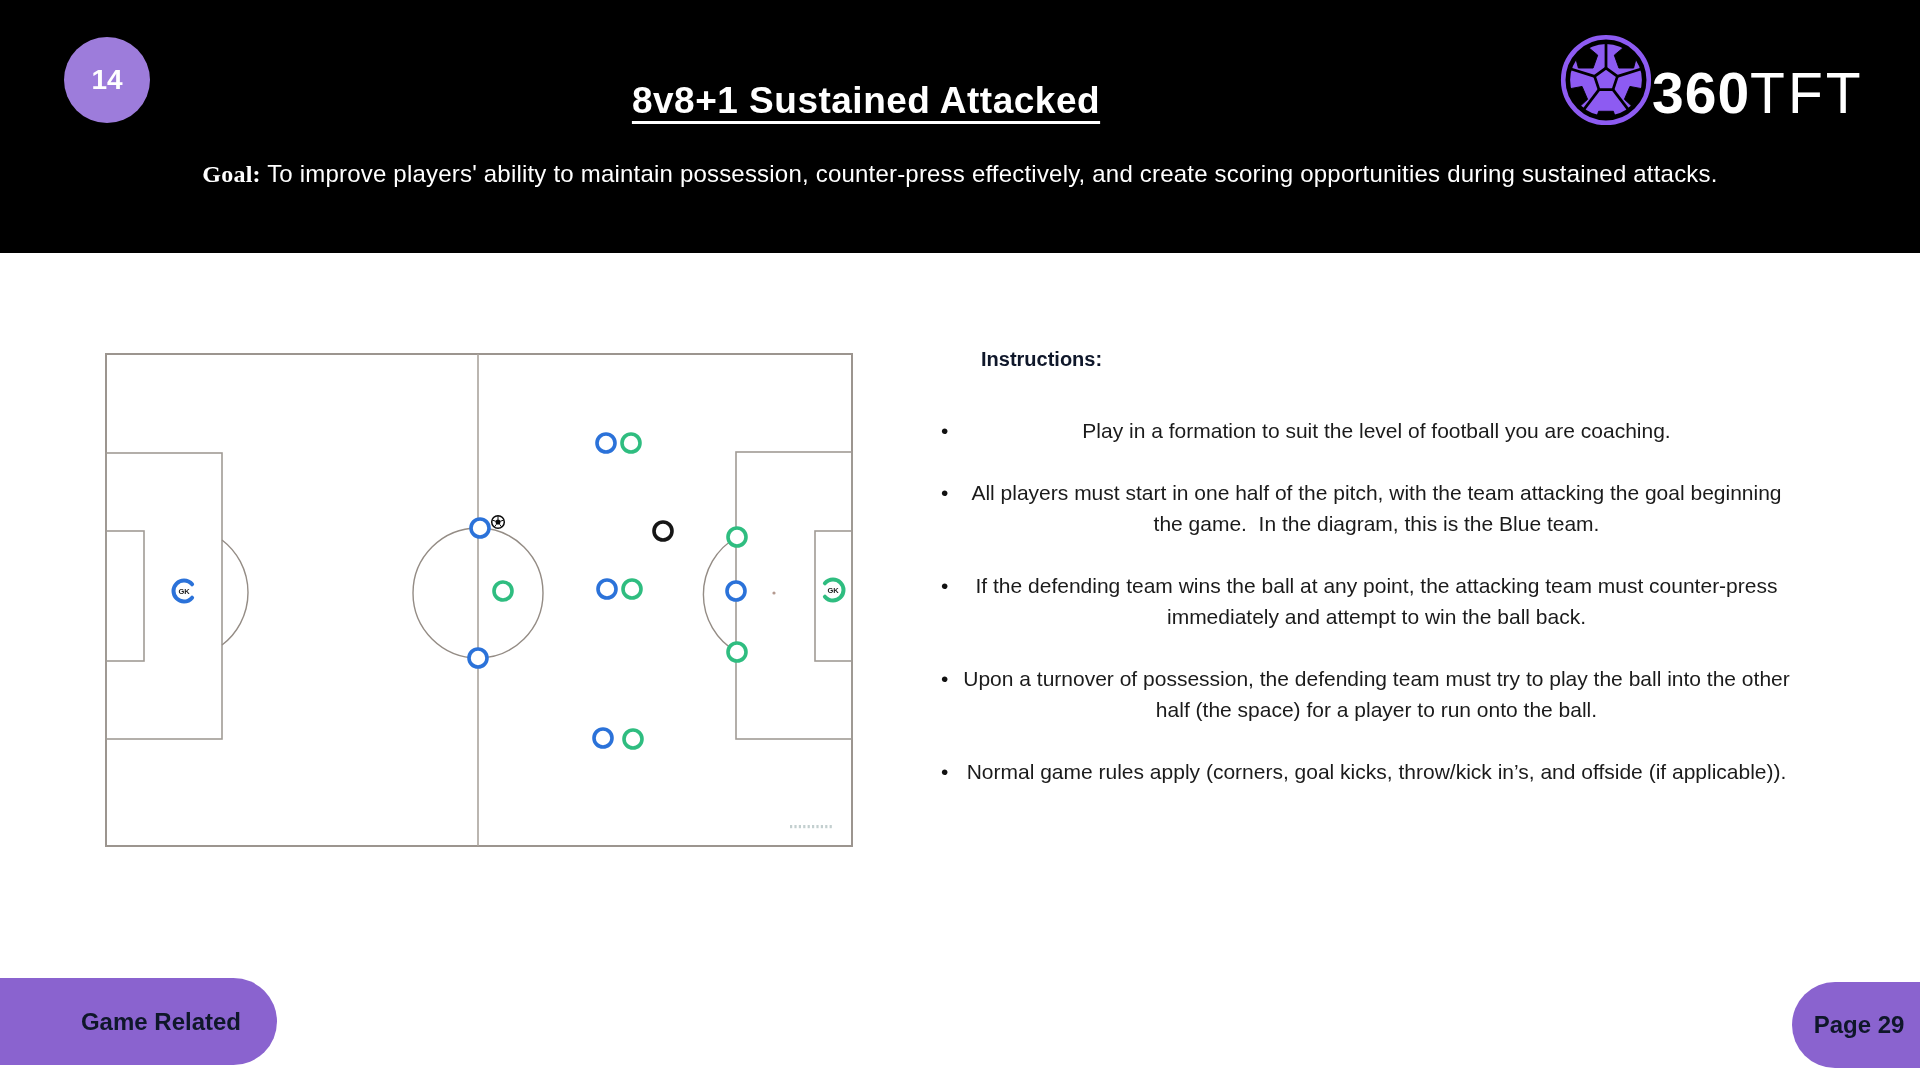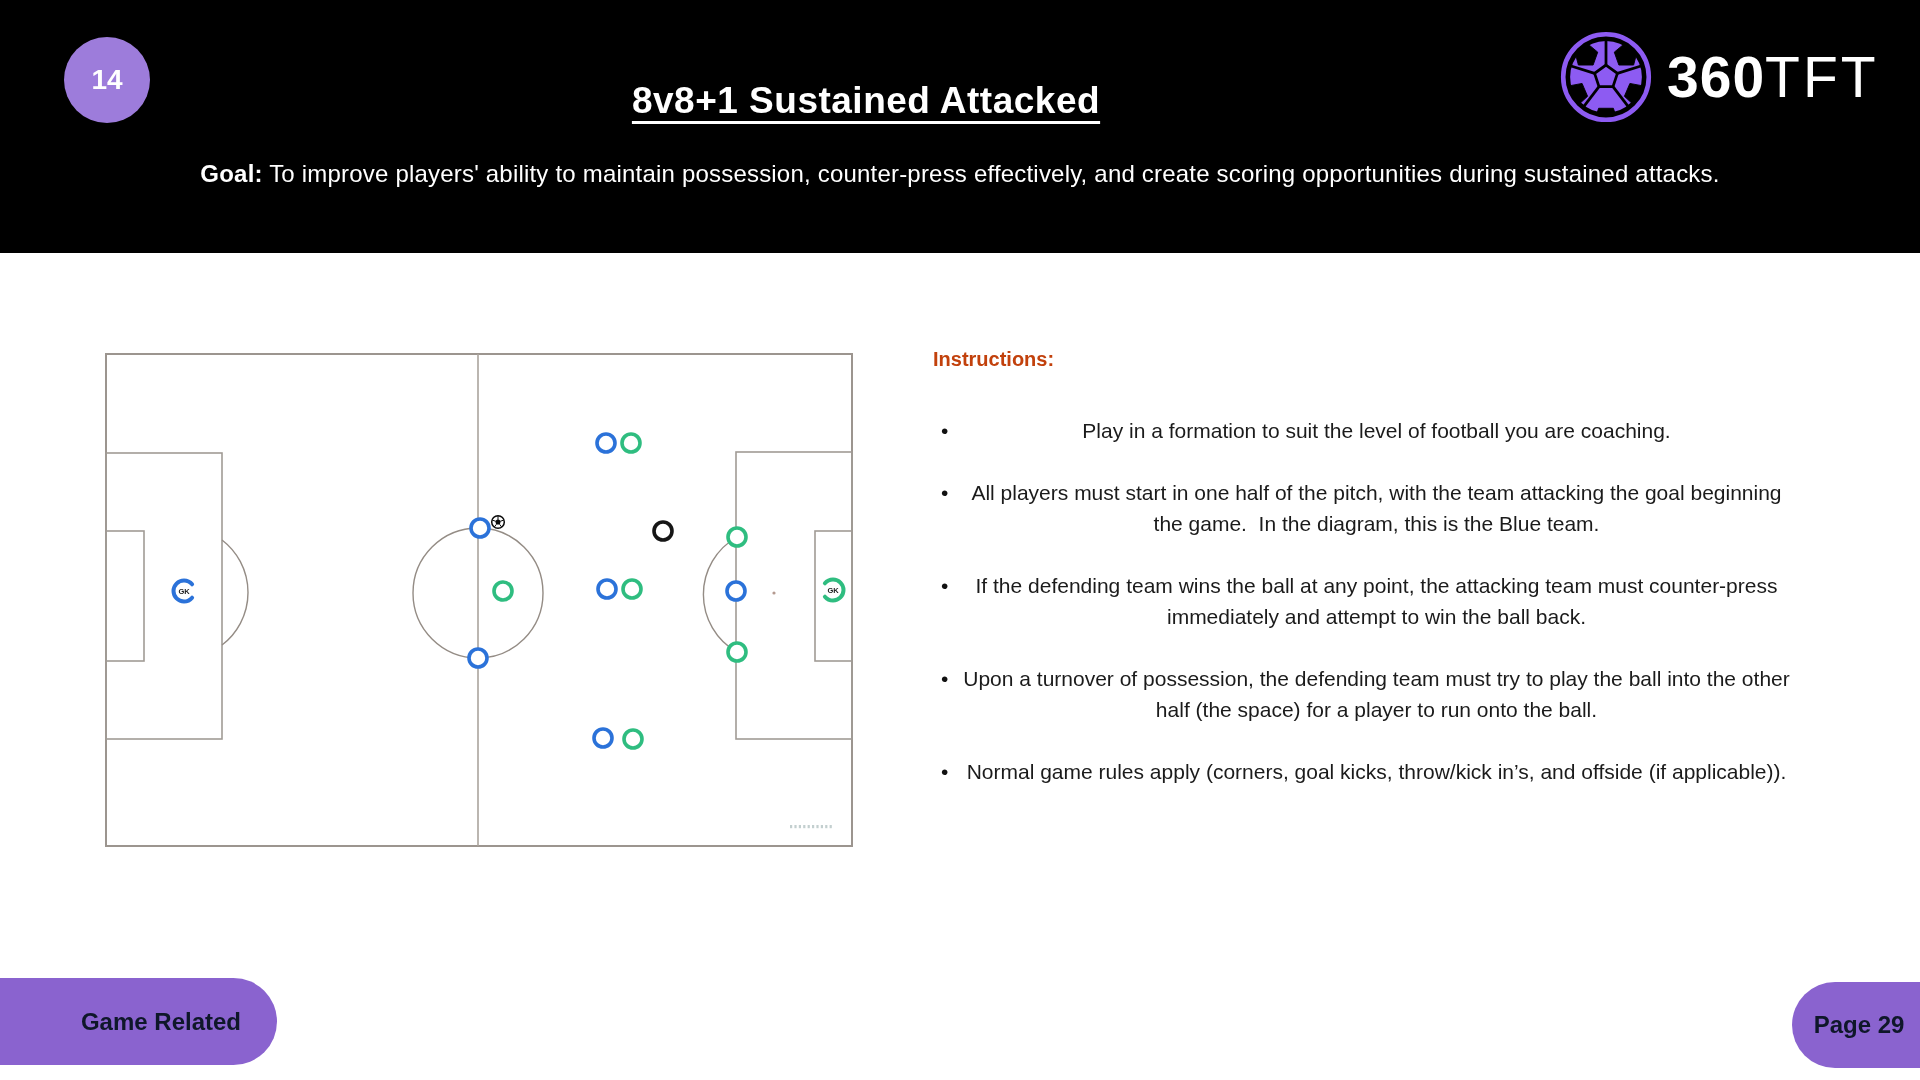--- a/index.html
+++ b/index.html
@@ -26,41 +26,41 @@
     position:absolute; left:866px; top:80px; transform:translateX(-50%);
     white-space:nowrap;
     color:#fff; font-size:37px; font-weight:bold;
     text-decoration:underline; text-decoration-thickness:3px; text-underline-offset:8px;
     letter-spacing:0.5px;
   }
   .goal-line {
     position:absolute; left:0; top:160px; width:1920px;
     text-align:center; color:#fff; font-size:24px; letter-spacing:0.2px;
   }
-  .goal-line b { font-weight:bold; }
+  .goal-line b { font-weight:bold;font-family:Liberation Serif, serif; }
   .logo {
     position:absolute; left:1560px; top:28px; height:98px;
-    display:flex; align-items:center; gap:15px;
+    display:flex; align-items:flex-end; 
   }
   .logo svg { width:92px; height:92px; }
   .brand { color:#fff; font-size:57px; letter-spacing:1px; white-space:nowrap; }
   .brand .b360 { font-weight:bold; }
   .brand .btft { font-weight:normal; letter-spacing:3px; }
 
   
   .pitch {
     position:absolute; left:105px; top:353px; width:748px; height:494px;
     background:#fff;
   }
 
   
   .instructions {
     position:absolute; left:933px; top:347px; width:860px; color:#1b1b1b;
   }
-  .instructions h2 { font-size:20px; line-height:24px; font-weight:bold; color:#c2410c; }
+  .instructions h2 { font-size:20px; line-height:24px; font-weight:bold; color:#0f172a;margin-left:48px; }
   .instructions ul { list-style:none; margin:44px 0 0 0;text-align:center; }
   .instructions li {
     position:relative; padding-left:27px; margin-bottom:31px;
     font-size:21px; line-height:31px;
   }
   .instructions li::before {
     content:"\2022"; position:absolute; left:8px; top:0;
     font-size:21px; line-height:31px; color:#111;
   }
 

